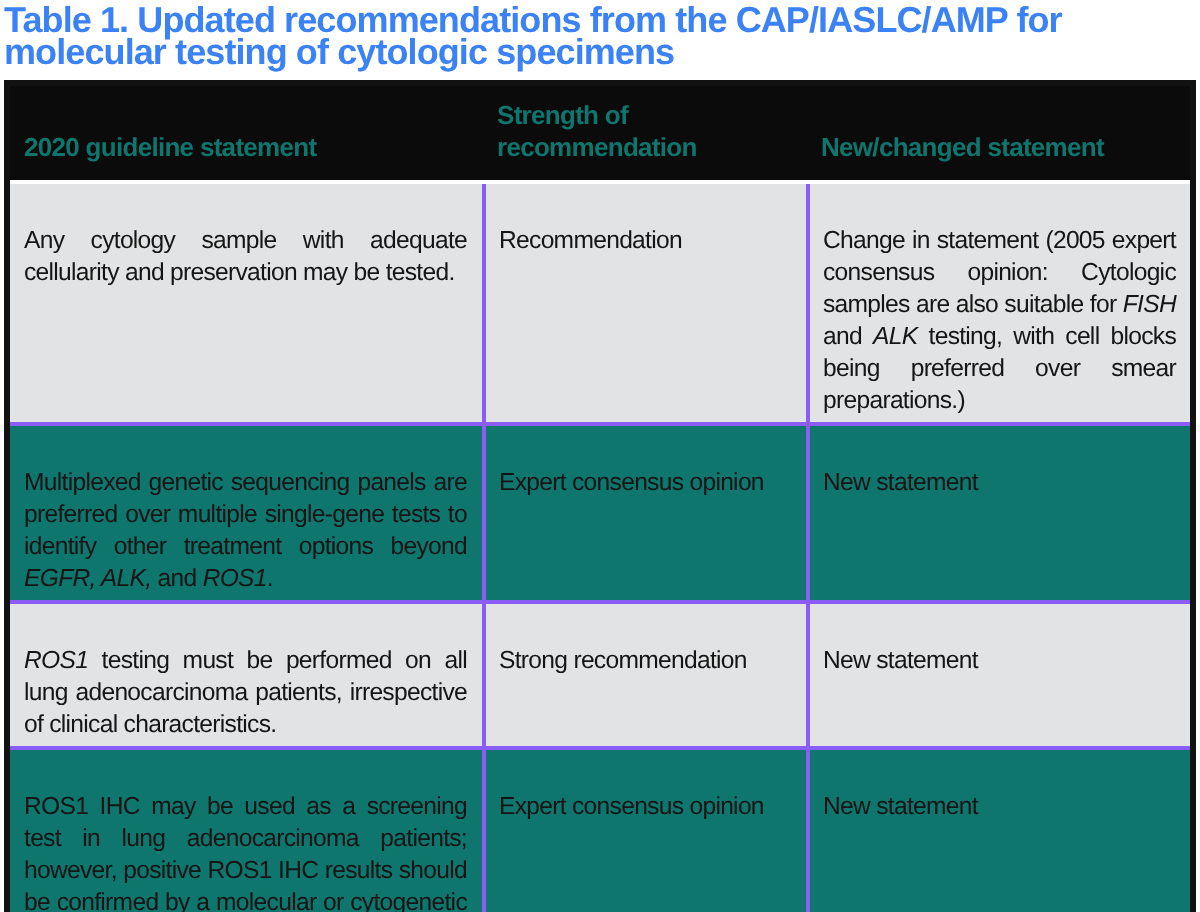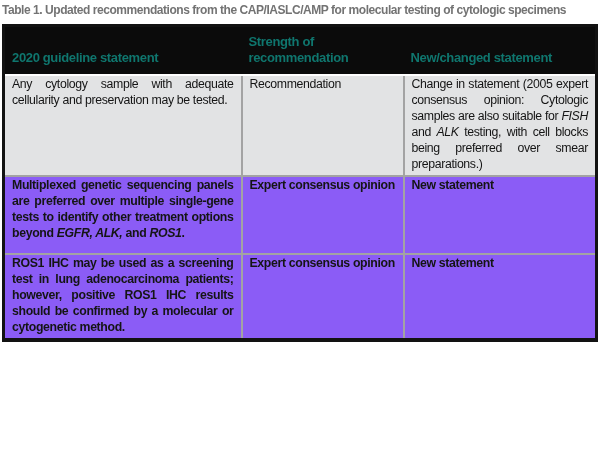--- a/index.html
+++ b/index.html
@@ -11,26 +11,26 @@
   .page {
     width: 600px;
     height: 456px;
     overflow: hidden;
     font-family: "Liberation Sans", "DejaVu Sans", sans-serif;
     color: #151515;
     box-sizing: border-box;
   }
   .title {
     font-weight: bold;
-    font-size: 12px;
+    font-size: 18px;
     line-height: 16px;
     letter-spacing: -0.45px;
     padding: 2px 3px 0 2px;
     margin-bottom: 6px;
-    color: #737373;
+    color: #3b82f6;
   }
   table.guidelines {
     table-layout: fixed;
     border-collapse: collapse;
     width: 596px;
     margin-left: 2px;
     border: 3px solid #121212;
     border-bottom-width: 4px;
   }
   col.c1 { width: 238px; }
@@ -44,31 +44,31 @@
     font-size: 13px;
     line-height: 16px;
     letter-spacing: -0.35px;
     text-align: left;
     vertical-align: bottom;
     padding: 4px 6px 8px 7px;
     border: 0;
     border-bottom: 2px solid #ffffff;
   }
   td {
-    border: 2px solid #a3a3a3;
+    border: 2px solid #8b5cf6;
     vertical-align: top;
-    padding: 0 7px 3px 7px;
+    padding: 20px 7px 3px 7px;
     font-size: 12.3px;
     line-height: 16px;
     letter-spacing: -0.35px;
     overflow: hidden;
   }
   td.justify { text-align: justify; }
   tr.row-gray td { background: #e2e3e4; }
-  tr.row-blue td { background: #8b5cf6; font-weight: bold; }
+  tr.row-blue td { background: #0f766e; }
   tr.r1 { height: 98px; }
   tr.r2 { height: 78px; }
   tr.r3 { height: 65px; }
   tr.r4 { height: 71px; }
   tr.r5 { height: 45px; }
   em { font-style: italic; }
 </style>
 </head>
 <body>
 
@@ -92,20 +92,25 @@
       <tr class="row-gray r1">
         <td class="justify"><span>Any cytology sample with adequate cellularity and preservation may be tested.</span></td>
         <td>Recommendation</td>
         <td class="justify"><span>Change in statement (2005 expert consensus opinion: Cytologic samples are also suitable for </span><em>FISH</em><span> and </span><em>ALK</em><span> testing, with cell blocks being preferred over smear preparations.)</span></td>
       </tr>
       <tr class="row-blue r2">
         <td class="justify"><span>Multiplexed genetic sequencing panels are preferred over multiple single-gene tests to identify other treatment options beyond </span><em>EGFR, ALK,</em><span> and </span><em>ROS1</em><span>.</span></td>
         <td>Expert consensus opinion</td>
         <td><span>New statement</span></td>
       </tr>
+      <tr class="row-gray r3">
+        <td class="justify"><em>ROS1</em><span> testing must be performed on all lung adenocarcinoma patients, irrespective of clinical characteristics.</span></td>
+        <td>Strong recommendation</td>
+        <td><span>New statement</span></td>
+      </tr>
       <tr class="row-blue r4">
         <td class="justify"><span>ROS1 IHC may be used as a screening test in lung adenocarcinoma patients; however, positive ROS1 IHC results should be confirmed by a molecular or cytogenetic method.</span></td>
         <td>Expert consensus opinion</td>
         <td><span>New statement</span></td>
       </tr>
     </tbody>
   </table>
 </div>
 
 </body></html>

